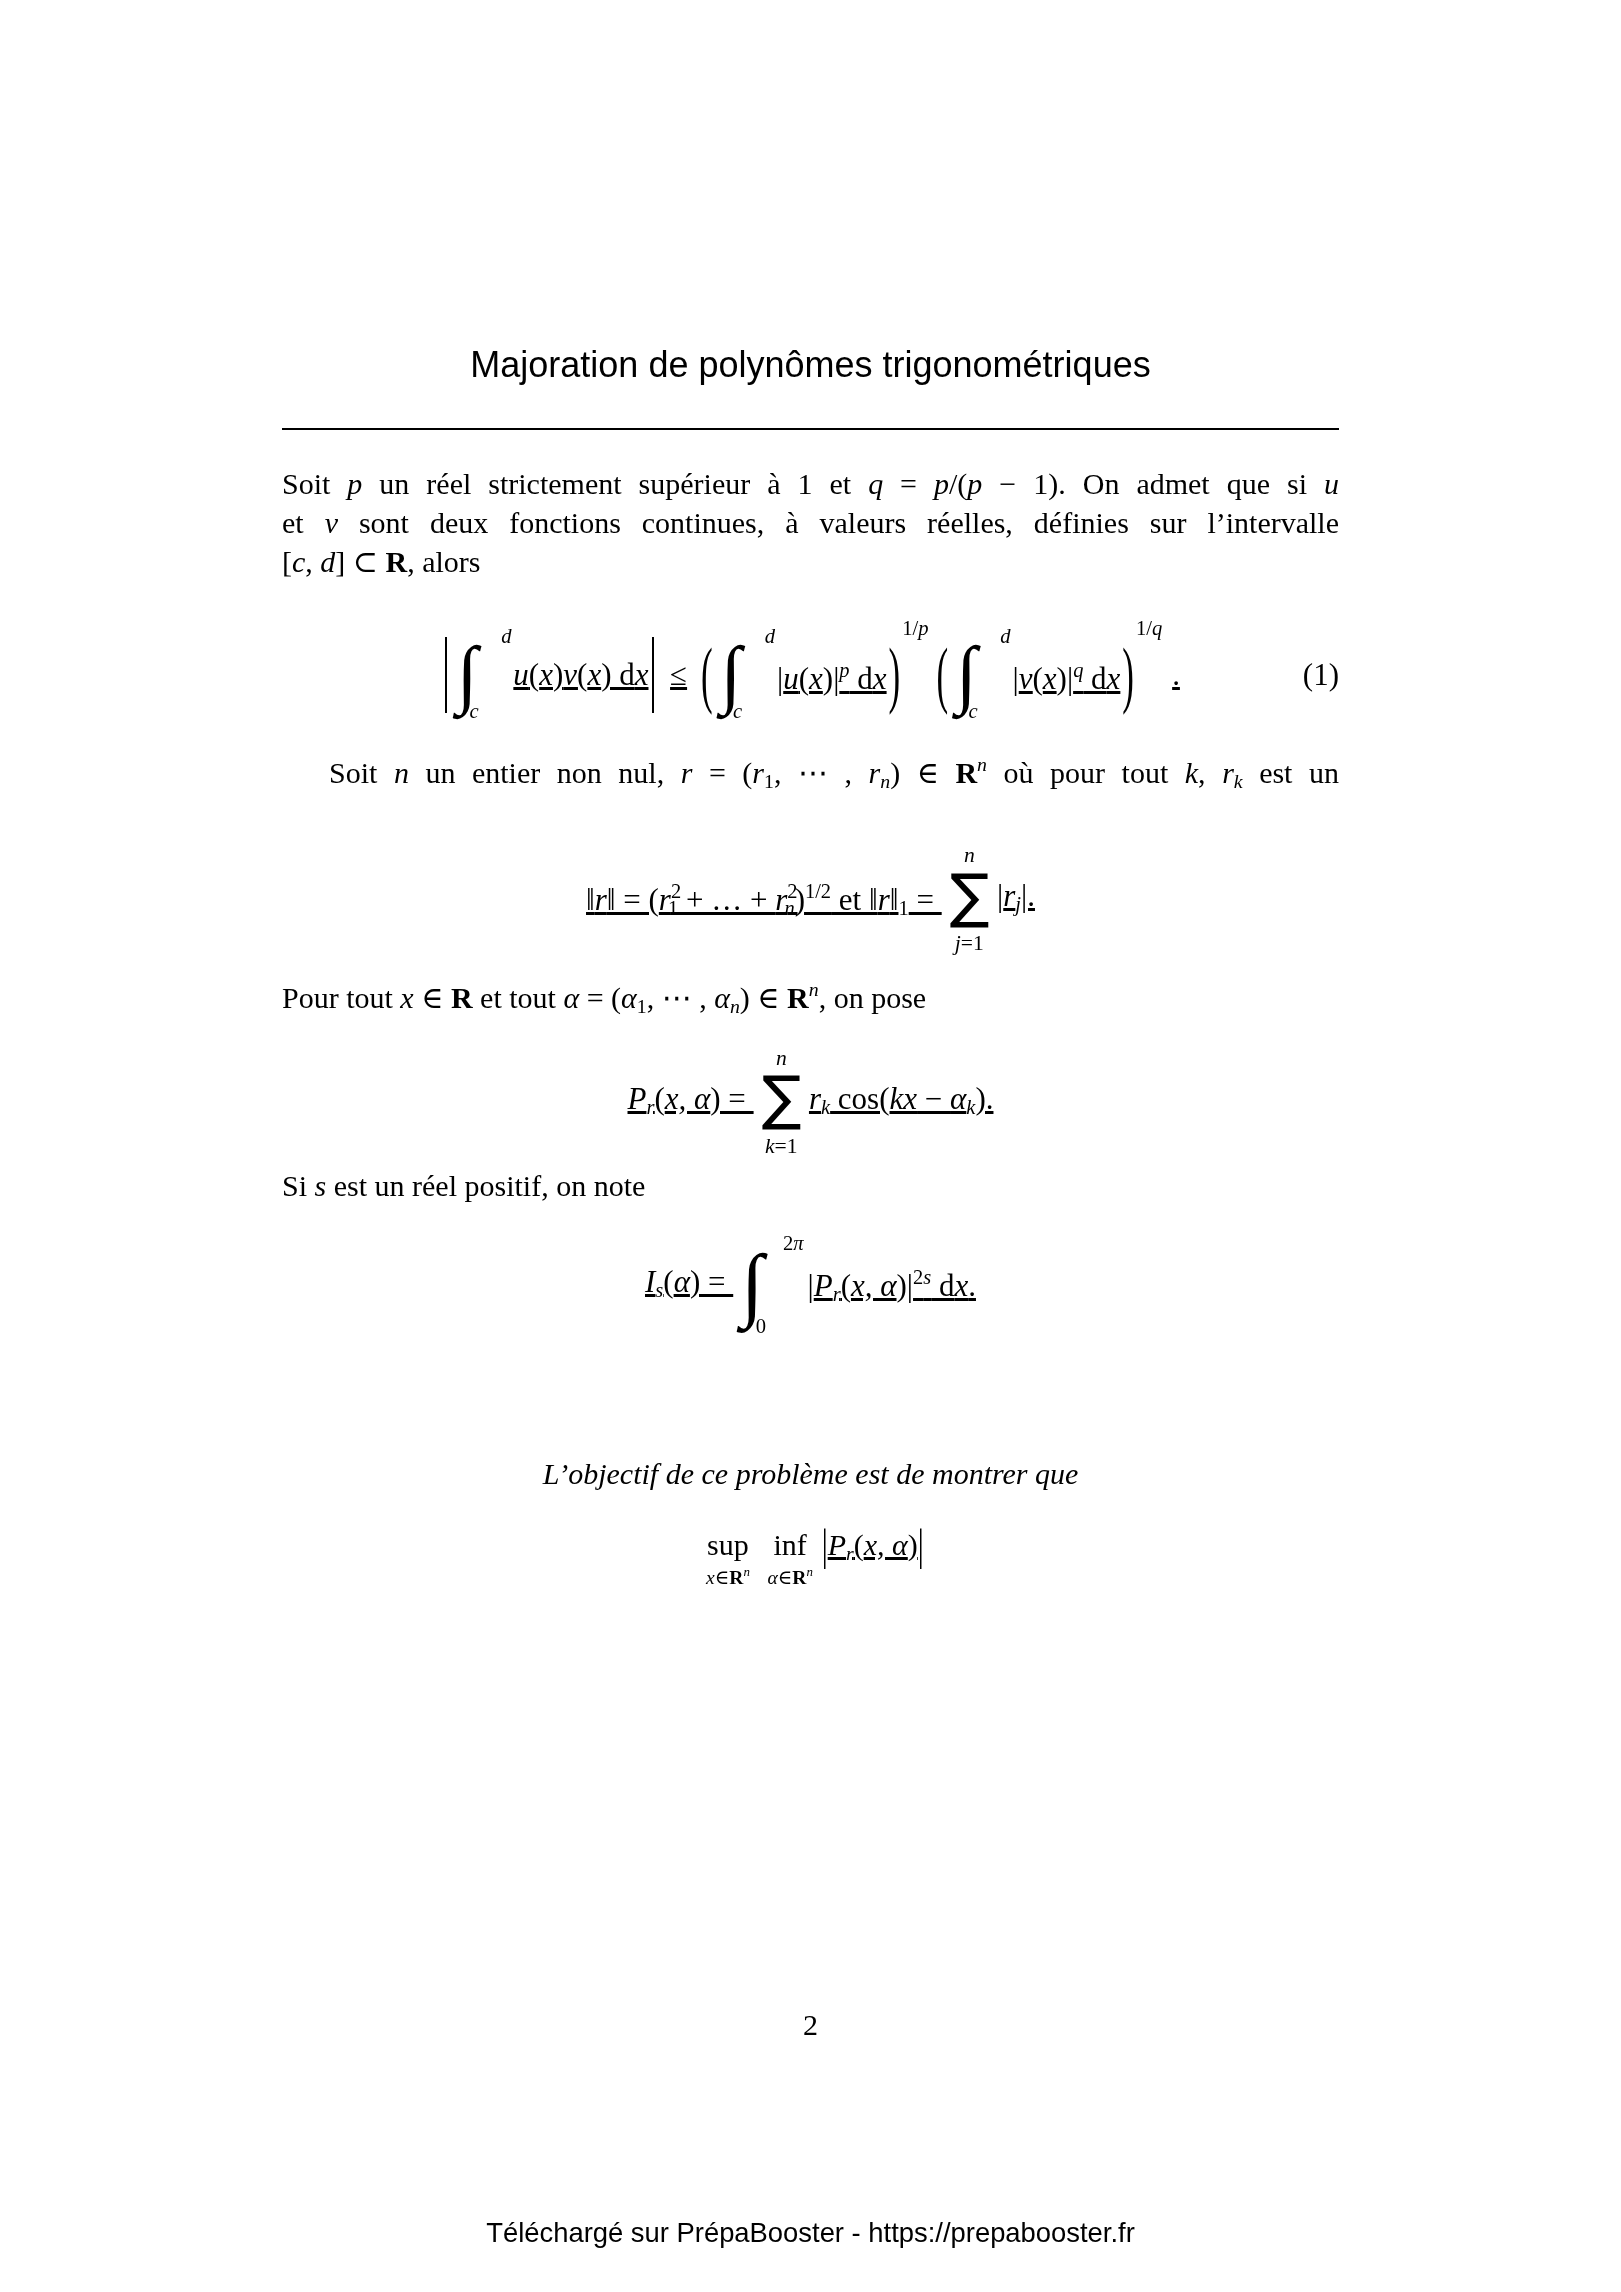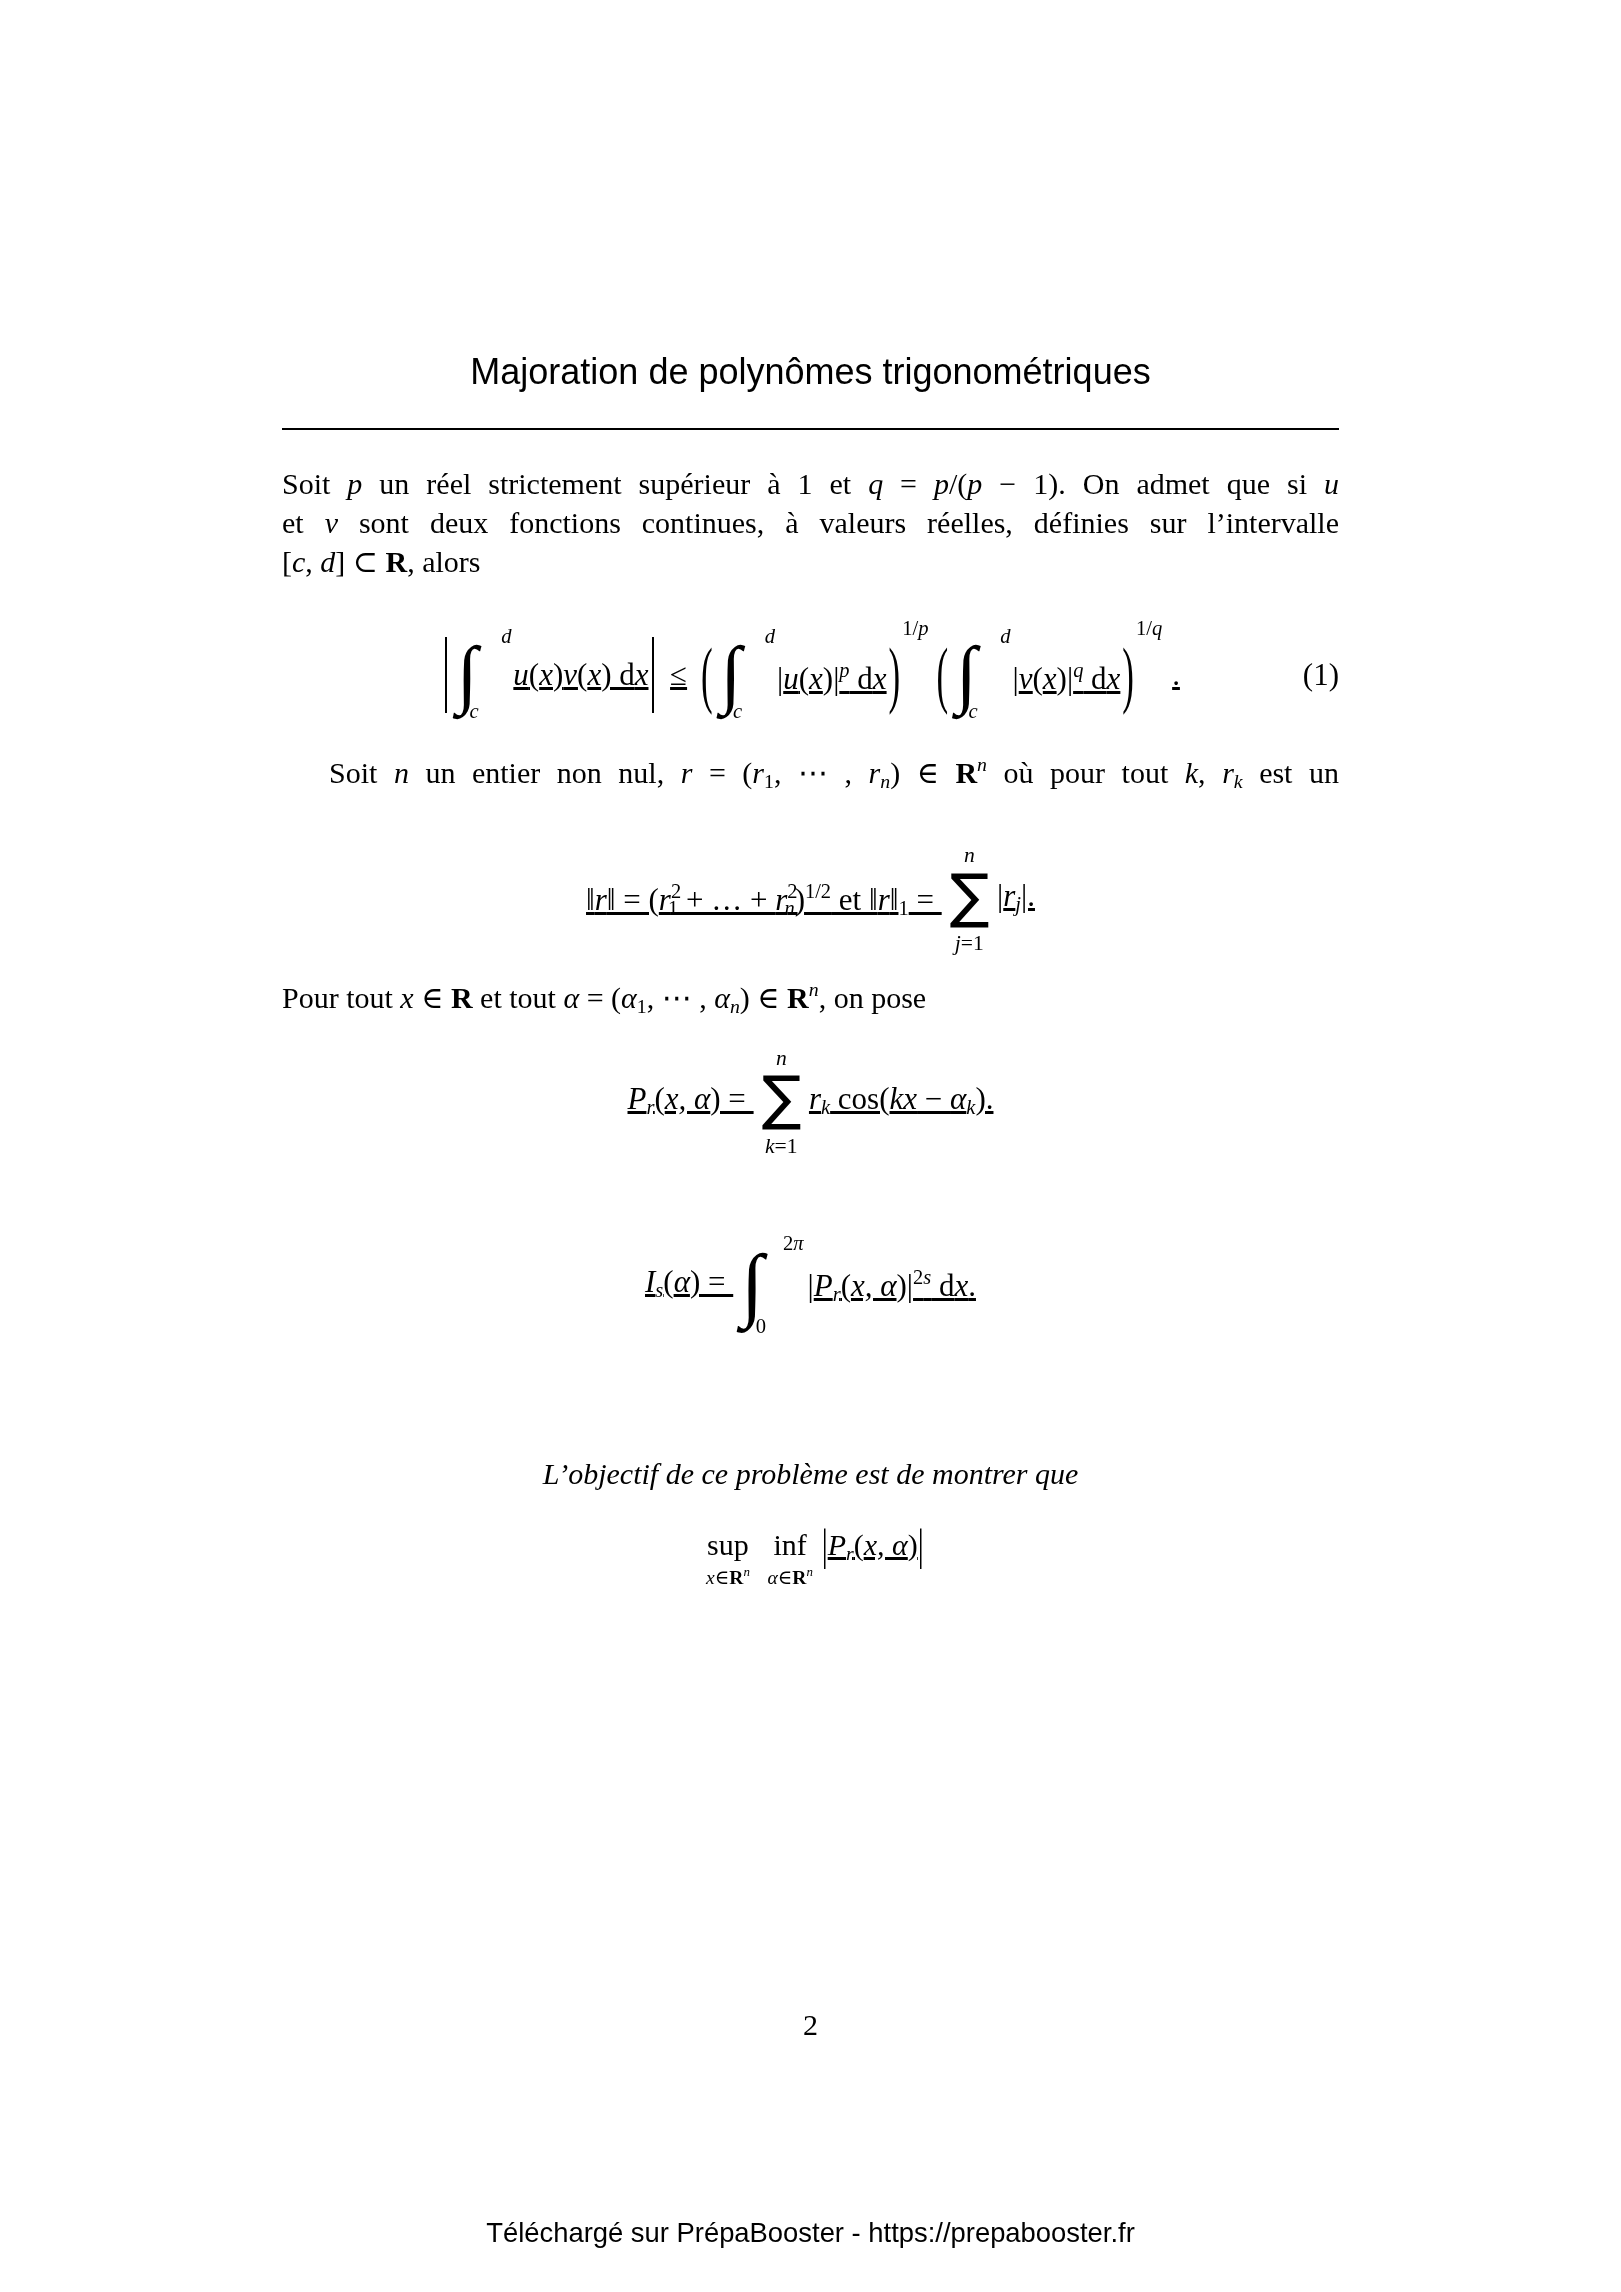--- a/index.html
+++ b/index.html
@@ -44,21 +44,21 @@
   .mop{display:inline-flex;flex-direction:column;align-items:center;margin:0 8.8px;}
   .mop .w{font-size:30px;line-height:39px;}
   .mop .b{font-size:19.6px;line-height:21.6px;margin-top:-2.9px;white-space:pre;}
   .footer{font-family:"Liberation Sans","DejaVu Sans",sans-serif;font-size:27.4px;}
 </style>
 </head>
 <body>
 
 <div class="page">
 
-  <div class="blk title center" style="top:350px;">Majoration de polynômes trigonométriques</div>
+  <div class="blk title center" style="top:343px;">Majoration de polynômes trigonométriques</div>
 
   <div class="blk rule" style="top:428px;"></div>
 
   <div class="blk" style="top:464px;">
     <div class="line just"><span>Soit </span><span class="it">p</span><span> un réel strictement supérieur à 1 et </span><span class="it">q</span><span> = </span><span class="it">p</span><span>/(</span><span class="it">p</span><span> − 1). On admet que si </span><span class="it">u</span></div>
     <div class="line just"><span>et </span><span class="it">v</span><span> sont deux fonctions continues, à valeurs réelles, définies sur l’intervalle</span></div>
     <div class="line"><span>[</span><span class="it">c</span><span>, </span><span class="it">d</span><span>] ⊂ </span><span class="bf">R</span><span>, alors</span></div>
   </div>
 
   <div class="blk eqrow" style="top:594px;height:161px;">
@@ -112,20 +112,21 @@
   <div class="blk eqrow" style="top:1041px;height:123px;">
     <span class="eqtxt"><span class="it">P</span><span class="sub it">r</span><span>(</span><span class="it">x, α</span><span>) = </span></span>
     <span class="msum">
       <span class="t"><span class="it">n</span></span>
       <span class="g">∑</span>
       <span class="b"><span class="it">k</span><span>=1</span></span>
     </span>
     <span class="eqtxt"><span class="it">r</span><span class="sub it">k</span><span> cos(</span><span class="it">kx</span><span> − </span><span class="it">α</span><span class="sub it">k</span><span>).</span></span>
   </div>
 
+  <div class="blk line" style="top:1166px;"><span>Si </span><span class="it">s</span><span> est un réel positif, on note</span></div>
 
   <div class="blk eqrow" style="top:1227px;height:118px;">
     <span class="eqtxt"><span class="it">I</span><span class="sub it">s</span><span>(</span><span class="it">α</span><span>) = </span></span>
     <span class="iint">
       <span class="g">∫</span>
       <span class="u"><span>2</span><span class="it">π</span></span>
       <span class="l"><span>0</span></span>
     </span>
     <span class="eqtxt"><span>|</span><span class="it">P</span><span class="sub it">r</span><span>(</span><span class="it">x, α</span><span>)|</span><span class="sup">2</span><span class="sup it">s</span><span> d</span><span class="it">x</span><span>.</span></span>
   </div>

